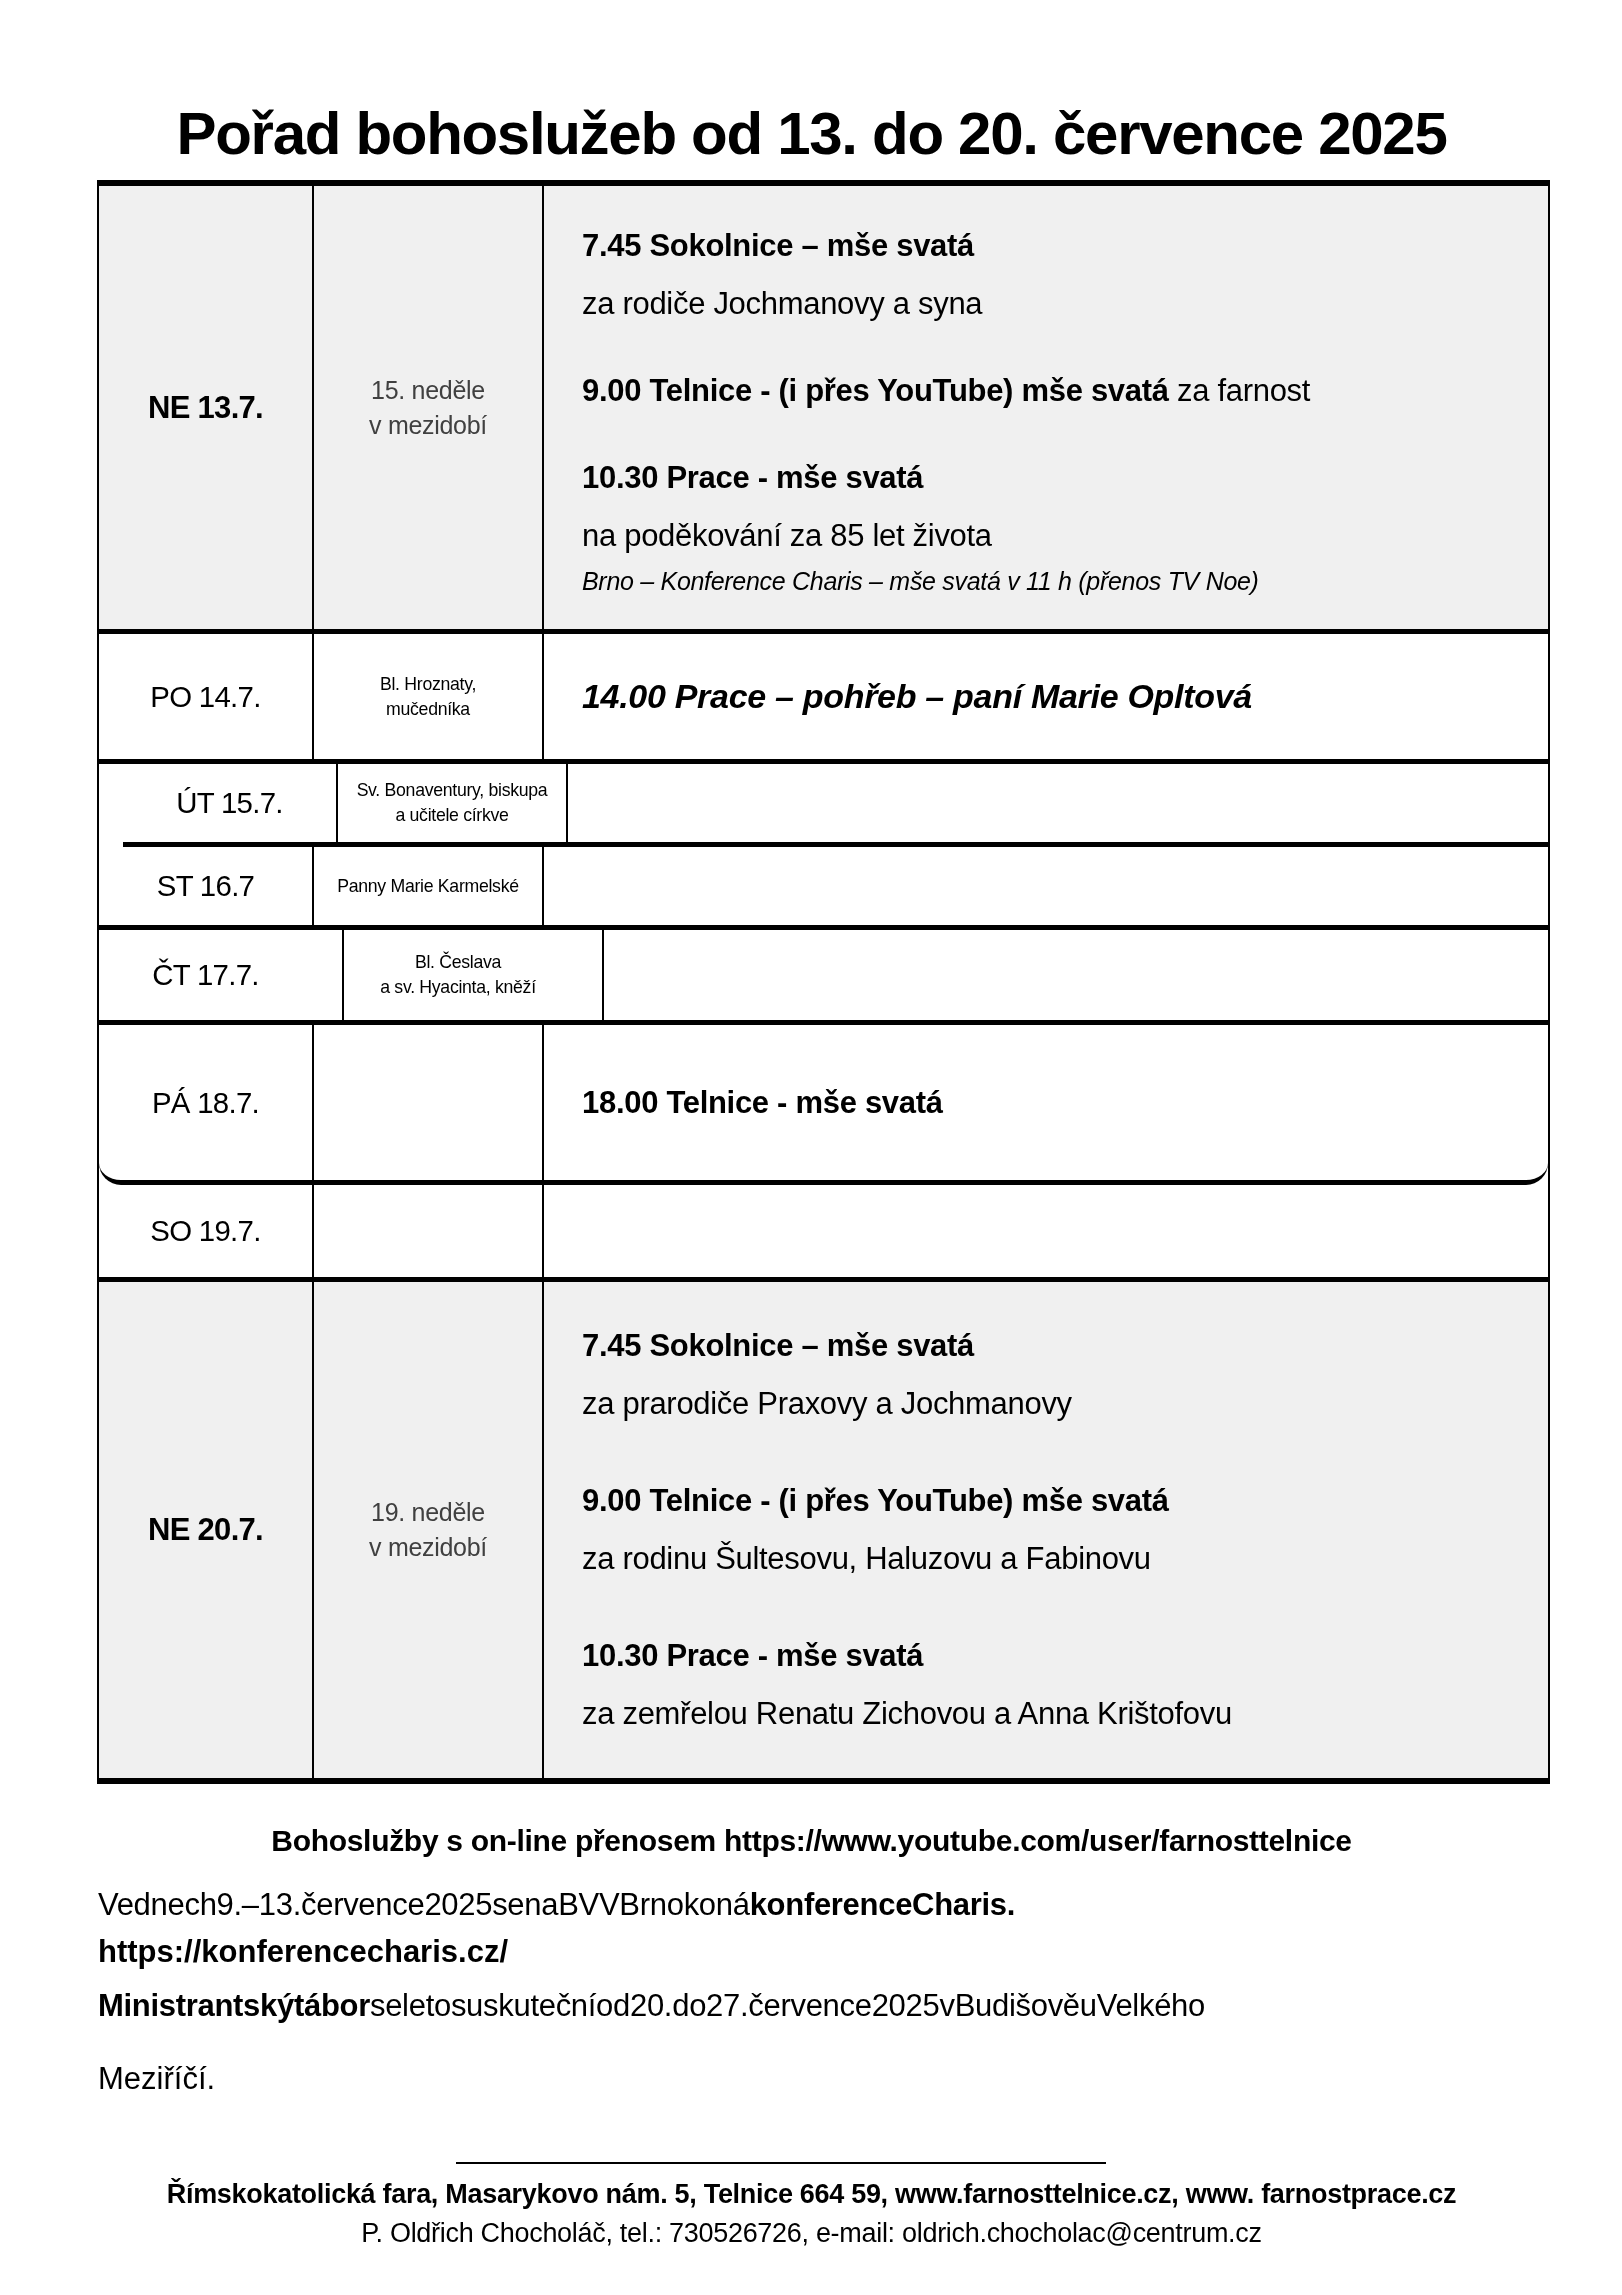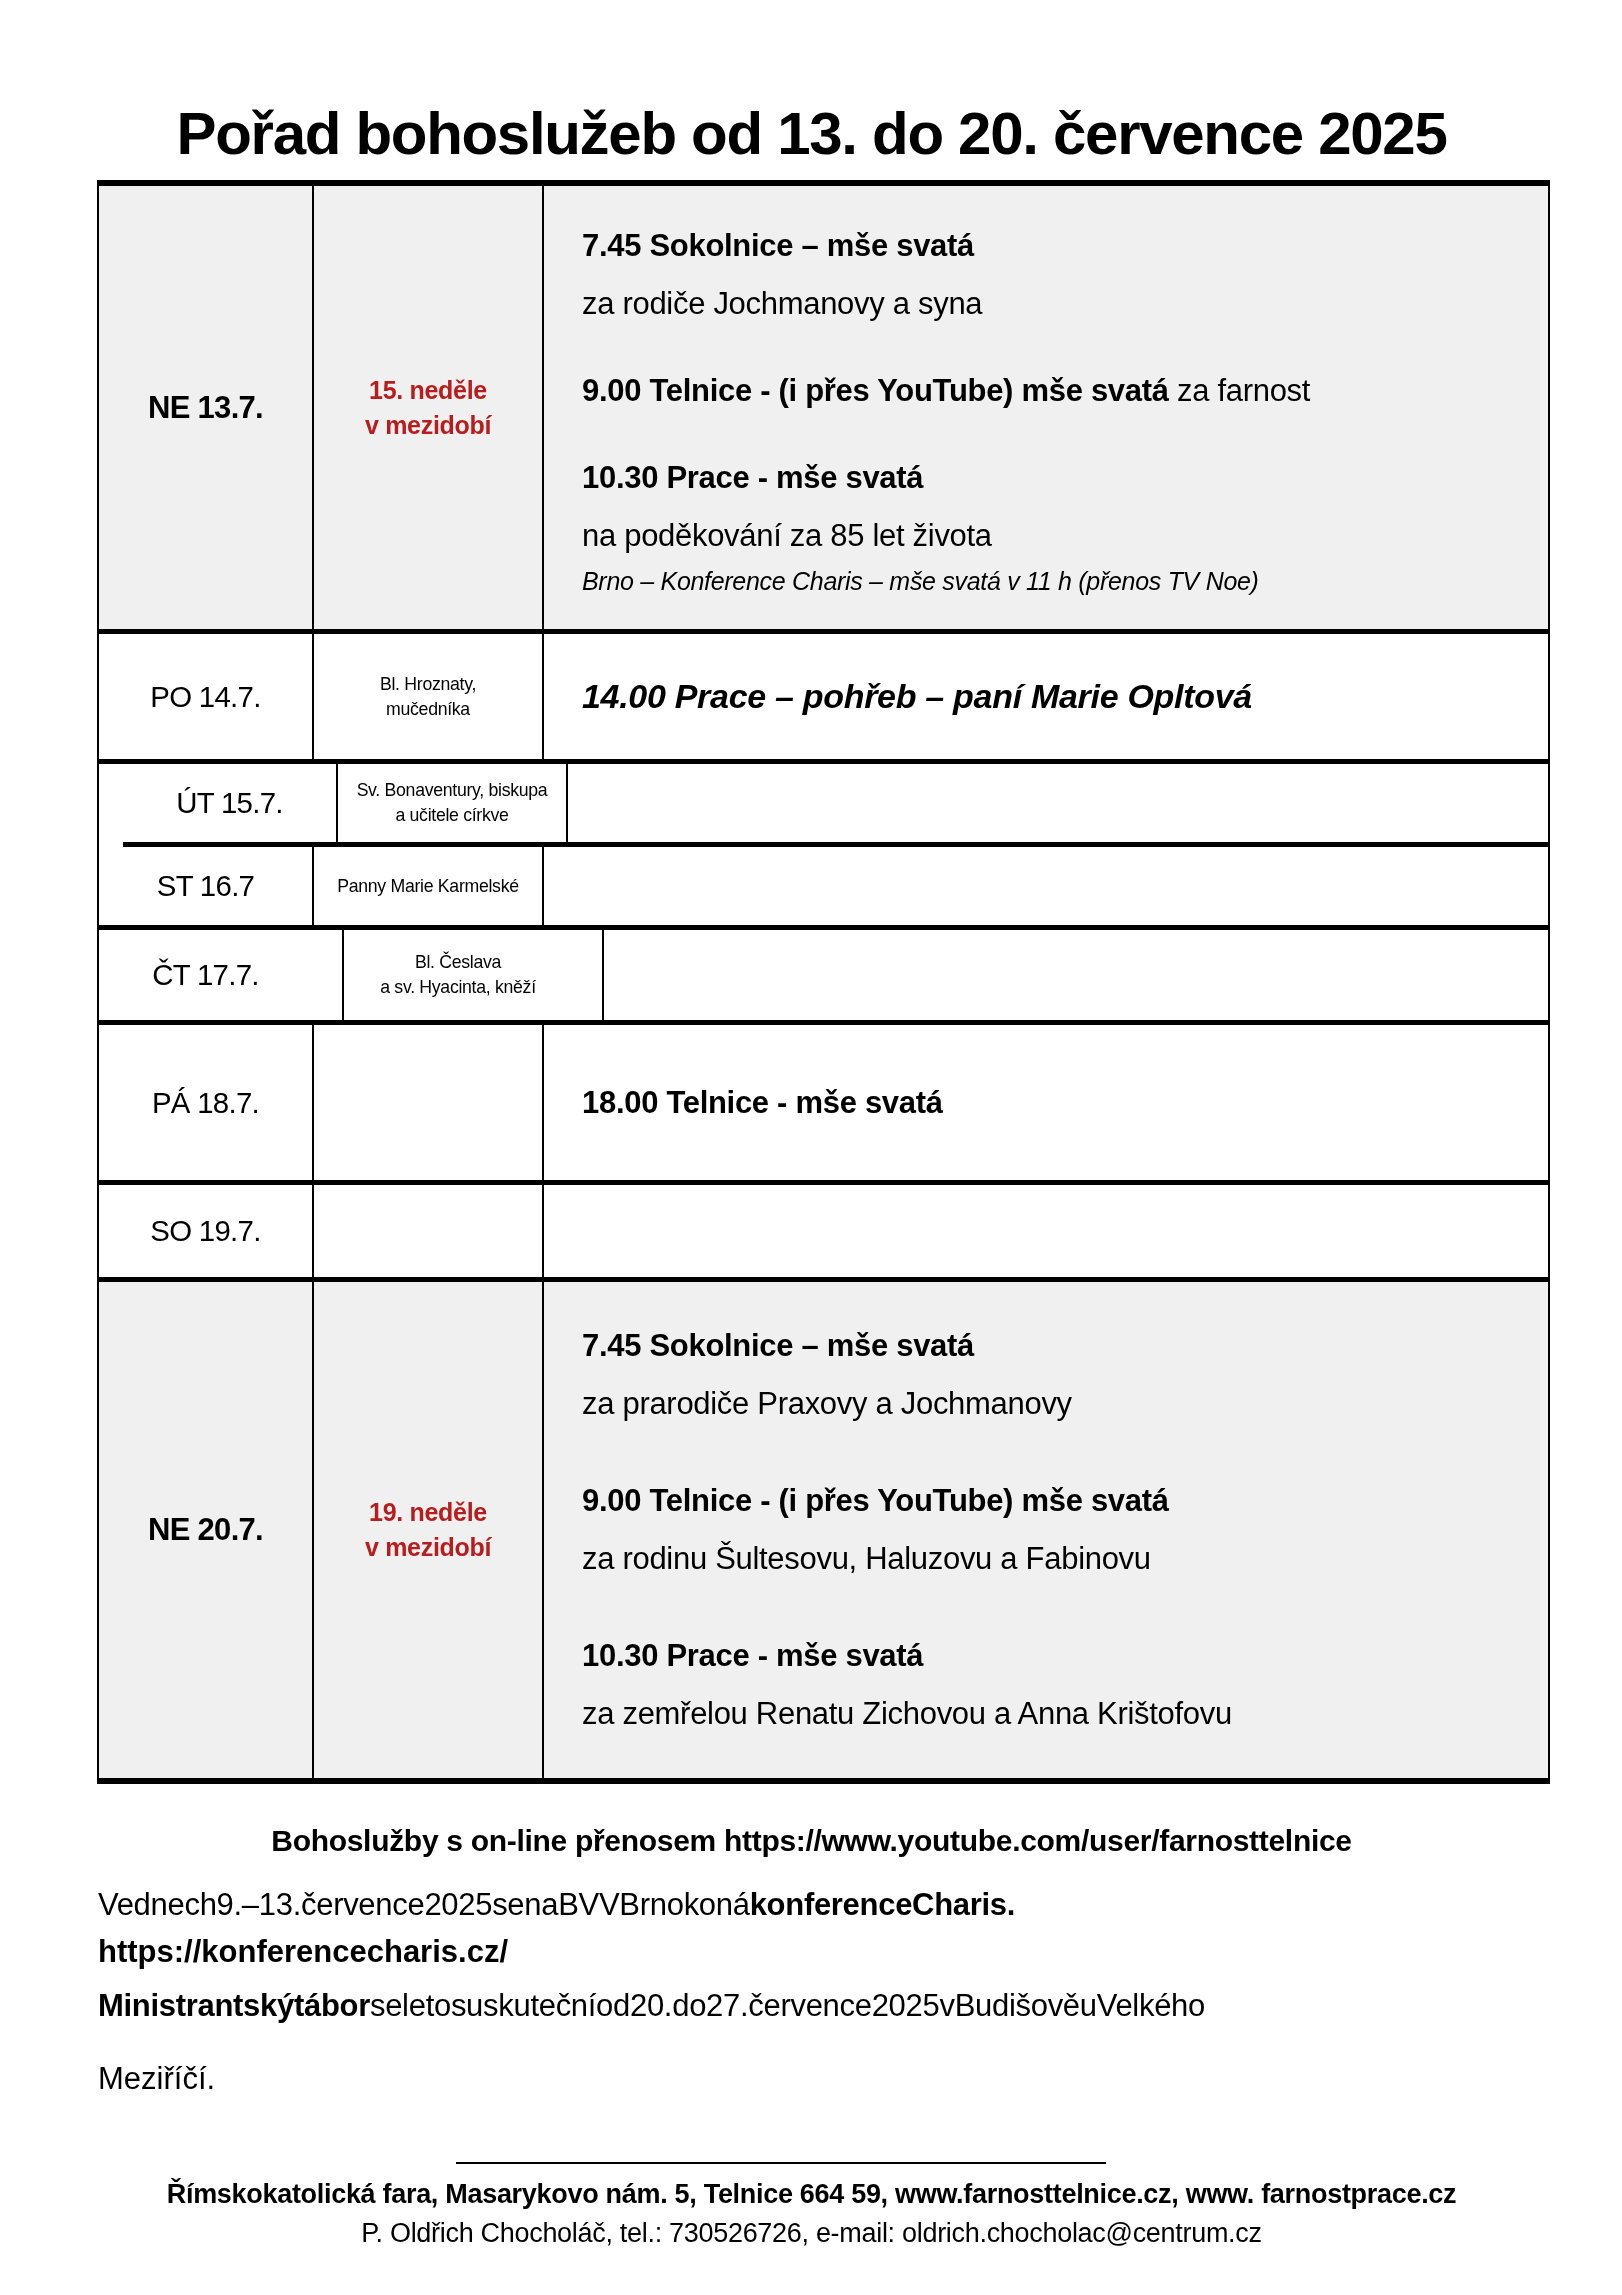--- a/index.html
+++ b/index.html
@@ -31,21 +31,21 @@
     font-size:29.4px; letter-spacing:-0.7px; white-space:nowrap;
   }
   .cday.bold { font-weight:700; font-size:31px; }
 
   .cfeast {
     border-left:2.6px solid #000;
     display:flex; flex-direction:column; align-items:center; justify-content:center;
     text-align:center; padding:3.9px 6.5px;
   }
   .feast-small { font-size:17.7px; line-height:25px; letter-spacing:-0.3px; }
-  .feast-green { color:#b91c1c; font-weight:700; font-size:25px; line-height:35px; letter-spacing:-0.3px; }
+  .feast-green { color:#404040; font-weight:400; font-size:25px; line-height:35px; letter-spacing:-0.3px; }
 
   .cmain {
     border-left:2.6px solid #000;
     display:flex; flex-direction:column; justify-content:center;
     padding:6.5px 26px 6.5px 38px; font-size:31px; letter-spacing:-0.3px;
   }
   .ev-line { line-height:58px; white-space:nowrap; }
   .ev-title { font-weight:700; }
   .gap { height:29px; }
   .gap-lg { height:39px; }
@@ -133,21 +133,21 @@
 
   <div class="trow" style="height:95px;gap:30px;">
     <div class="cday">ČT 17.7.</div>
     <div class="cfeast">
       <div class="feast-small">Bl. Česlava</div>
       <div class="feast-small">a sv. Hyacinta, kněží</div>
     </div>
     <div class="cmain"></div>
   </div>
 
-  <div class="trow" style="height:160px;">
+  <div class="trow" style="height:160px;border-radius:22px;">
     <div class="cday">PÁ 18.7.</div>
     <div class="cfeast"></div>
     <div class="cmain">
       <div class="single-ev">18.00 Telnice - mše svatá</div>
     </div>
   </div>
 
   <div class="trow" style="height:97px;">
     <div class="cday">SO 19.7.</div>
     <div class="cfeast"></div>

